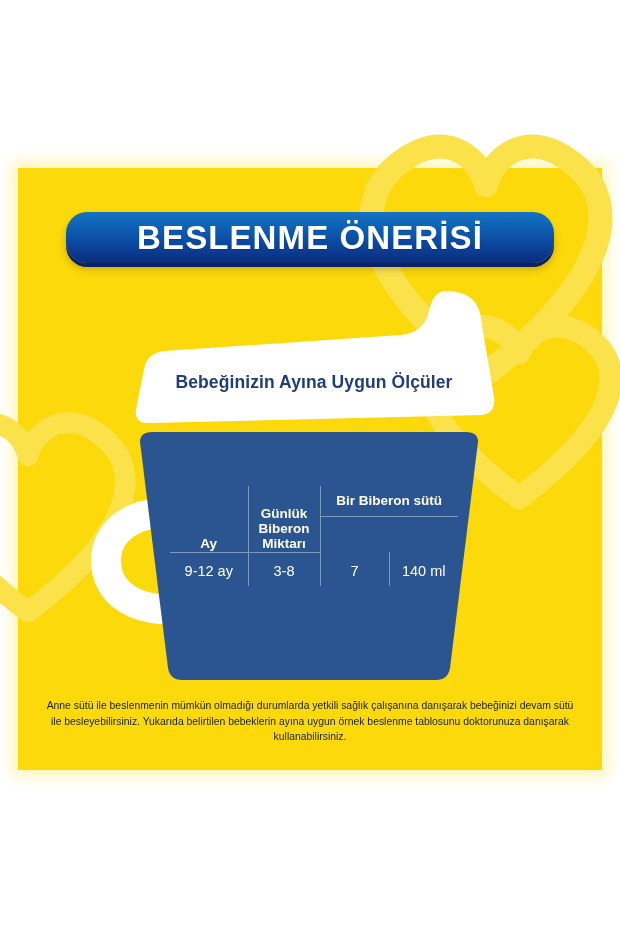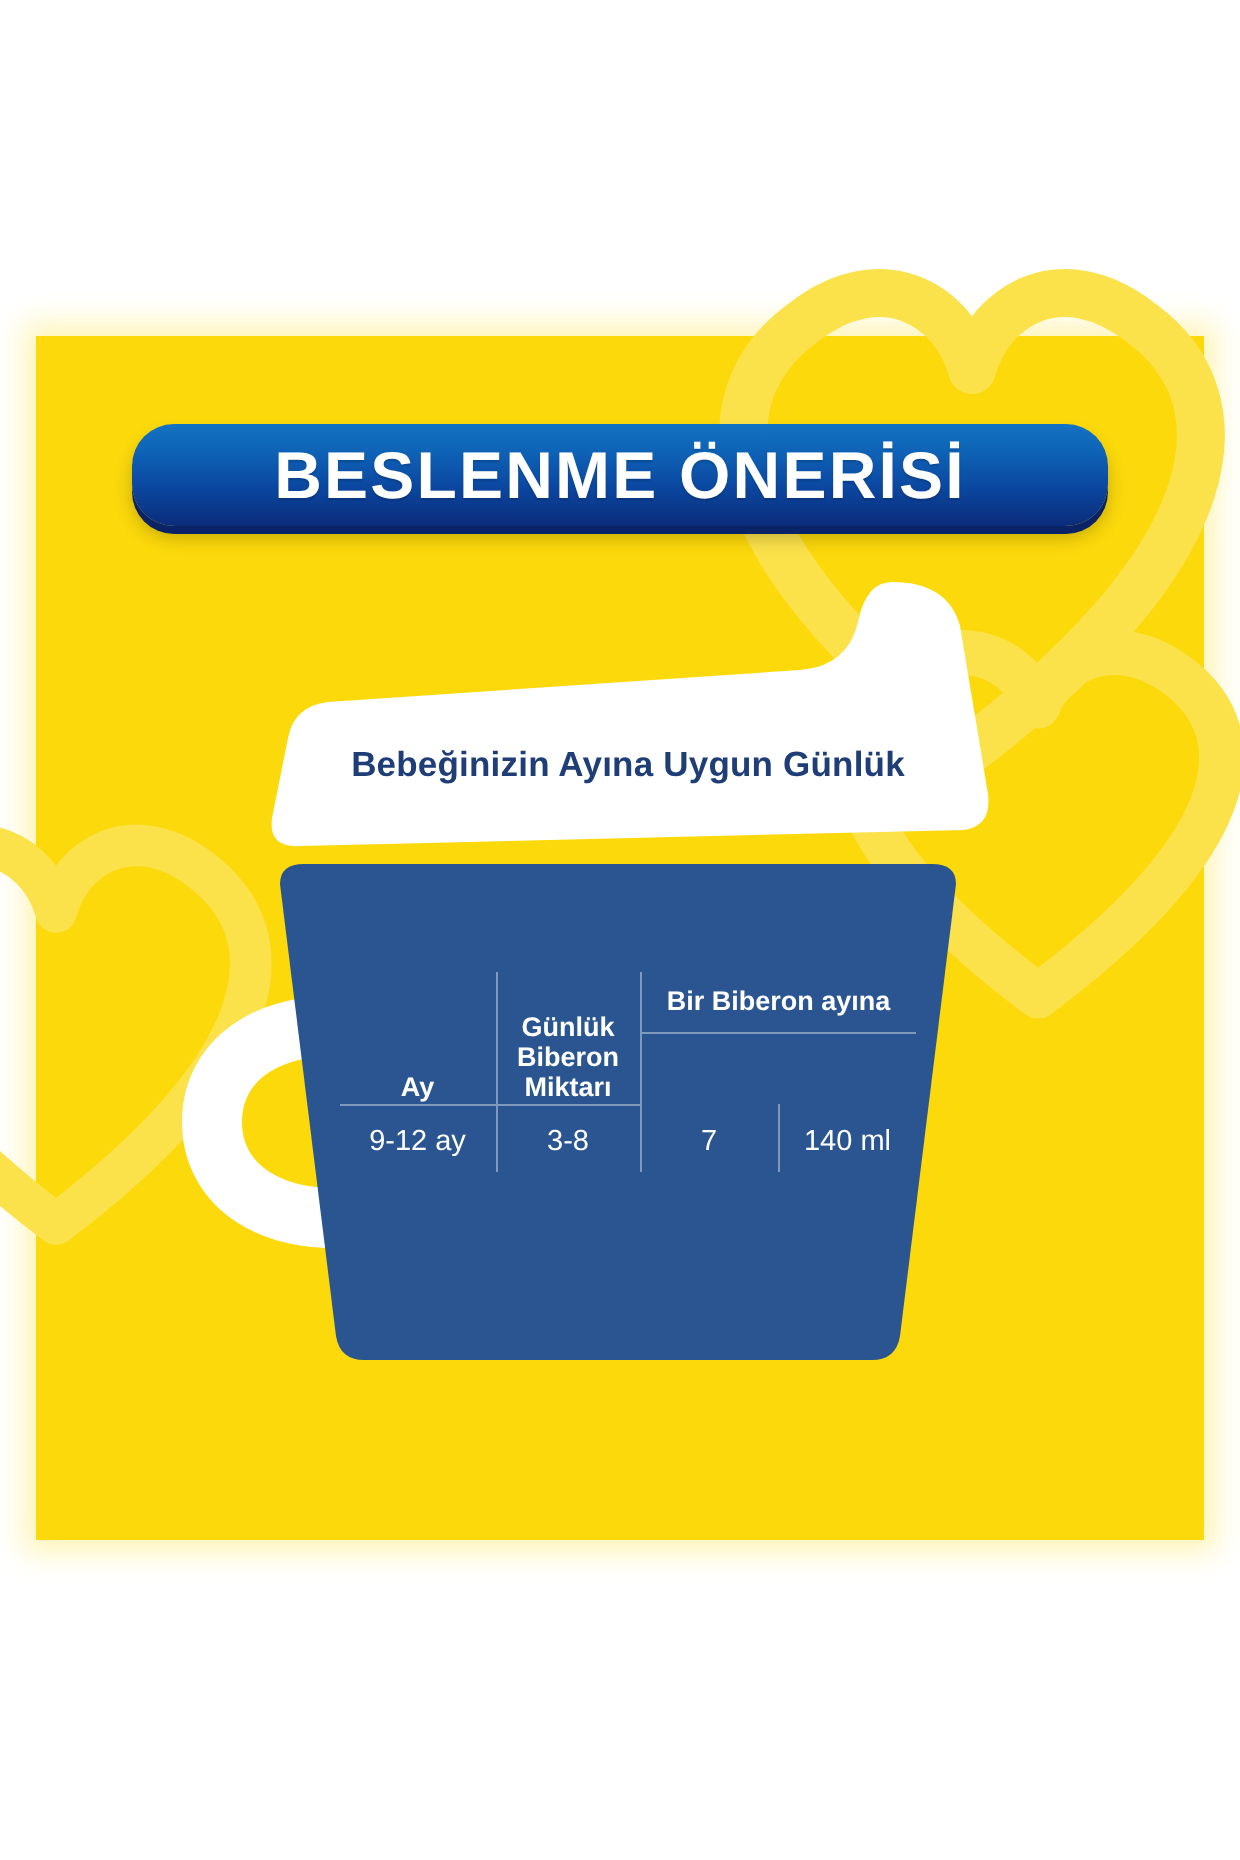--- a/index.html
+++ b/index.html
@@ -211,48 +211,49 @@
     <div class="mug">
       <svg width="358" height="254" viewBox="0 0 358 254">
         <path d="M10 12 Q10 2 22 2 L336 2 Q348 2 348 12 L320 238 Q318 250 306 250 L52 250 Q40 250 38 238 Z" fill="#2B5590"></path>
       </svg>
     </div>
 
     <div class="lid">
       <svg width="364" height="135" viewBox="0 0 364 135">
         <path d="M314 0 Q342 0 348 22 L362 106 Q364 122 350 124 L18 132 Q2 133 4 118 L12 78 Q15 62 32 60 L268 44 Q292 42 297 20 Q301 0 314 0 Z" fill="#FFFFFF"></path>
       </svg>
-      <div class="lid-label">Bebeğinizin Ayına Uygun Günlük</div>
+      <div class="lid-label">Bebeğinizin Ayına Uygun Ölçüler</div>
     </div>
 
     <div class="table-wrap">
       <table class="tbl">
         <tbody>
             <tr>
           <td class="col-ay hdr cell-pad-tall hline-b">Ay</td>
           <td class="col-gunluk hdr cell-pad-tall hline-b vline-l">
             <div>Günlük</div>
             <div>Biberon</div>
             <div>Miktarı</div>
           </td>
           <td class="hdr vline-l" colspan="2" style="padding:0; vertical-align:top;">
             <table class="tbl" style="height:100%;">
               <tbody>
                     <tr>
-                <td class="hdr-span hline-b cell-pad-span" colspan="2" style="vertical-align:middle;">Bir Biberon ayına</td>
+                <td class="hdr-span hline-b cell-pad-span" colspan="2" style="vertical-align:middle;">Bir Biberon sütü</td>
               </tr>
             </tbody>
                 </table>
           </td>
         </tr>
         <tr class="data-row">
           <td class="col-ay">9-12 ay</td>
           <td class="col-gunluk vline-l">3-8</td>
           <td class="col-olcek vline-l">7</td>
           <td class="col-su vline-l data-strong">140 ml</td>
         </tr>
       </tbody>
         </table>
     </div>
 
+    <div class="disclaimer">Anne sütü ile beslenmenin mümkün olmadığı durumlarda yetkili sağlık çalışanına danışarak bebeğinizi devam sütü ile besleyebilirsiniz. Yukarıda belirtilen bebeklerin ayına uygun örnek beslenme tablosunu doktorunuza danışarak kullanabilirsiniz.</div>
 
   </div>
 </div>
 
 </body></html>

